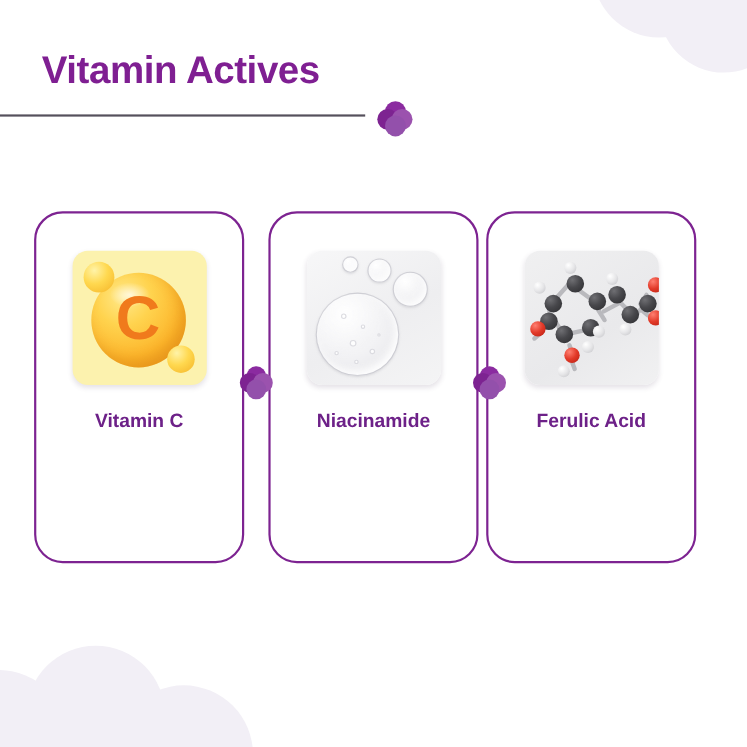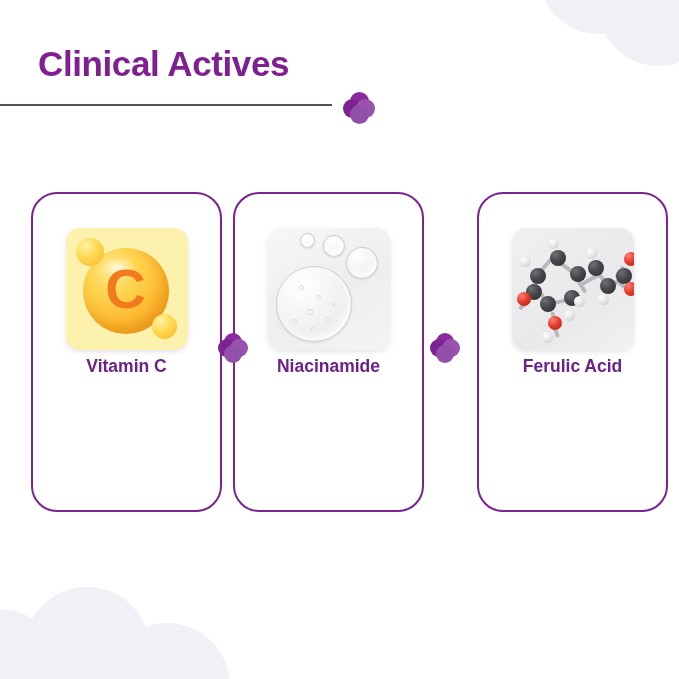--- a/index.html
+++ b/index.html
@@ -131,22 +131,22 @@
     height: 320px;
     border: 2px solid #7d2391;
     border-radius: 26px;
     background: #ffffff;
     display: flex;
     flex-direction: column;
     align-items: center;
     padding-top: 34px;
   }
   .card-1 { left: 0px; }
-  .card-2 { left: 202px; }
-  .card-3 { left: 446px; align-items: center; }
+  .card-2 { left: 213px; }
+  .card-3 { left: 411px; align-items: center; }
 
   .thumb {
     width: 122px;
     height: 122px;
     border-radius: 14px;
     position: relative;
     overflow: hidden;
     box-shadow: 0 2px 5px rgba(80,60,95,0.14);
     flex: none;
   }
@@ -240,21 +240,21 @@
   .bond {
     position: absolute;
     background: #b9b9bd;
     height: 4px;
     border-radius: 2px;
     transform-origin: left center;
   }
 
   
   .card-title {
-    margin-top: 6px;
+    margin-top: 22px;
     font-size: 17.5px;
     font-weight: bold;
     color: #6d2188;
     text-align: center;
     line-height: 1.2;
   }
   .card-desc {
     margin-top: 7px;
     font-size: 14.2px;
     color: #4a3f55;
@@ -269,21 +269,21 @@
 <div class="page">
 
   <div class="bg-blob blob-tr-a"></div>
   <div class="bg-blob blob-tr-b"></div>
   <div class="bg-blob blob-bl-a"></div>
   <div class="bg-blob blob-bl-b"></div>
   <div class="bg-blob blob-bl-c"></div>
   <div class="bg-blob blob-bl-d"></div>
 
   <div class="header">
-    <div class="title">Clinical Actives</div>
+    <div class="title">Vitamin Actives</div>
     <div class="rule-row">
       <div class="rule"></div>
       <div class="clover clover-header">
         <i class="lobe-t"></i>
         <i class="lobe-l"></i>
         <i class="lobe-r"></i>
         <i class="lobe-b"></i>
       </div>
     </div>
   </div>

